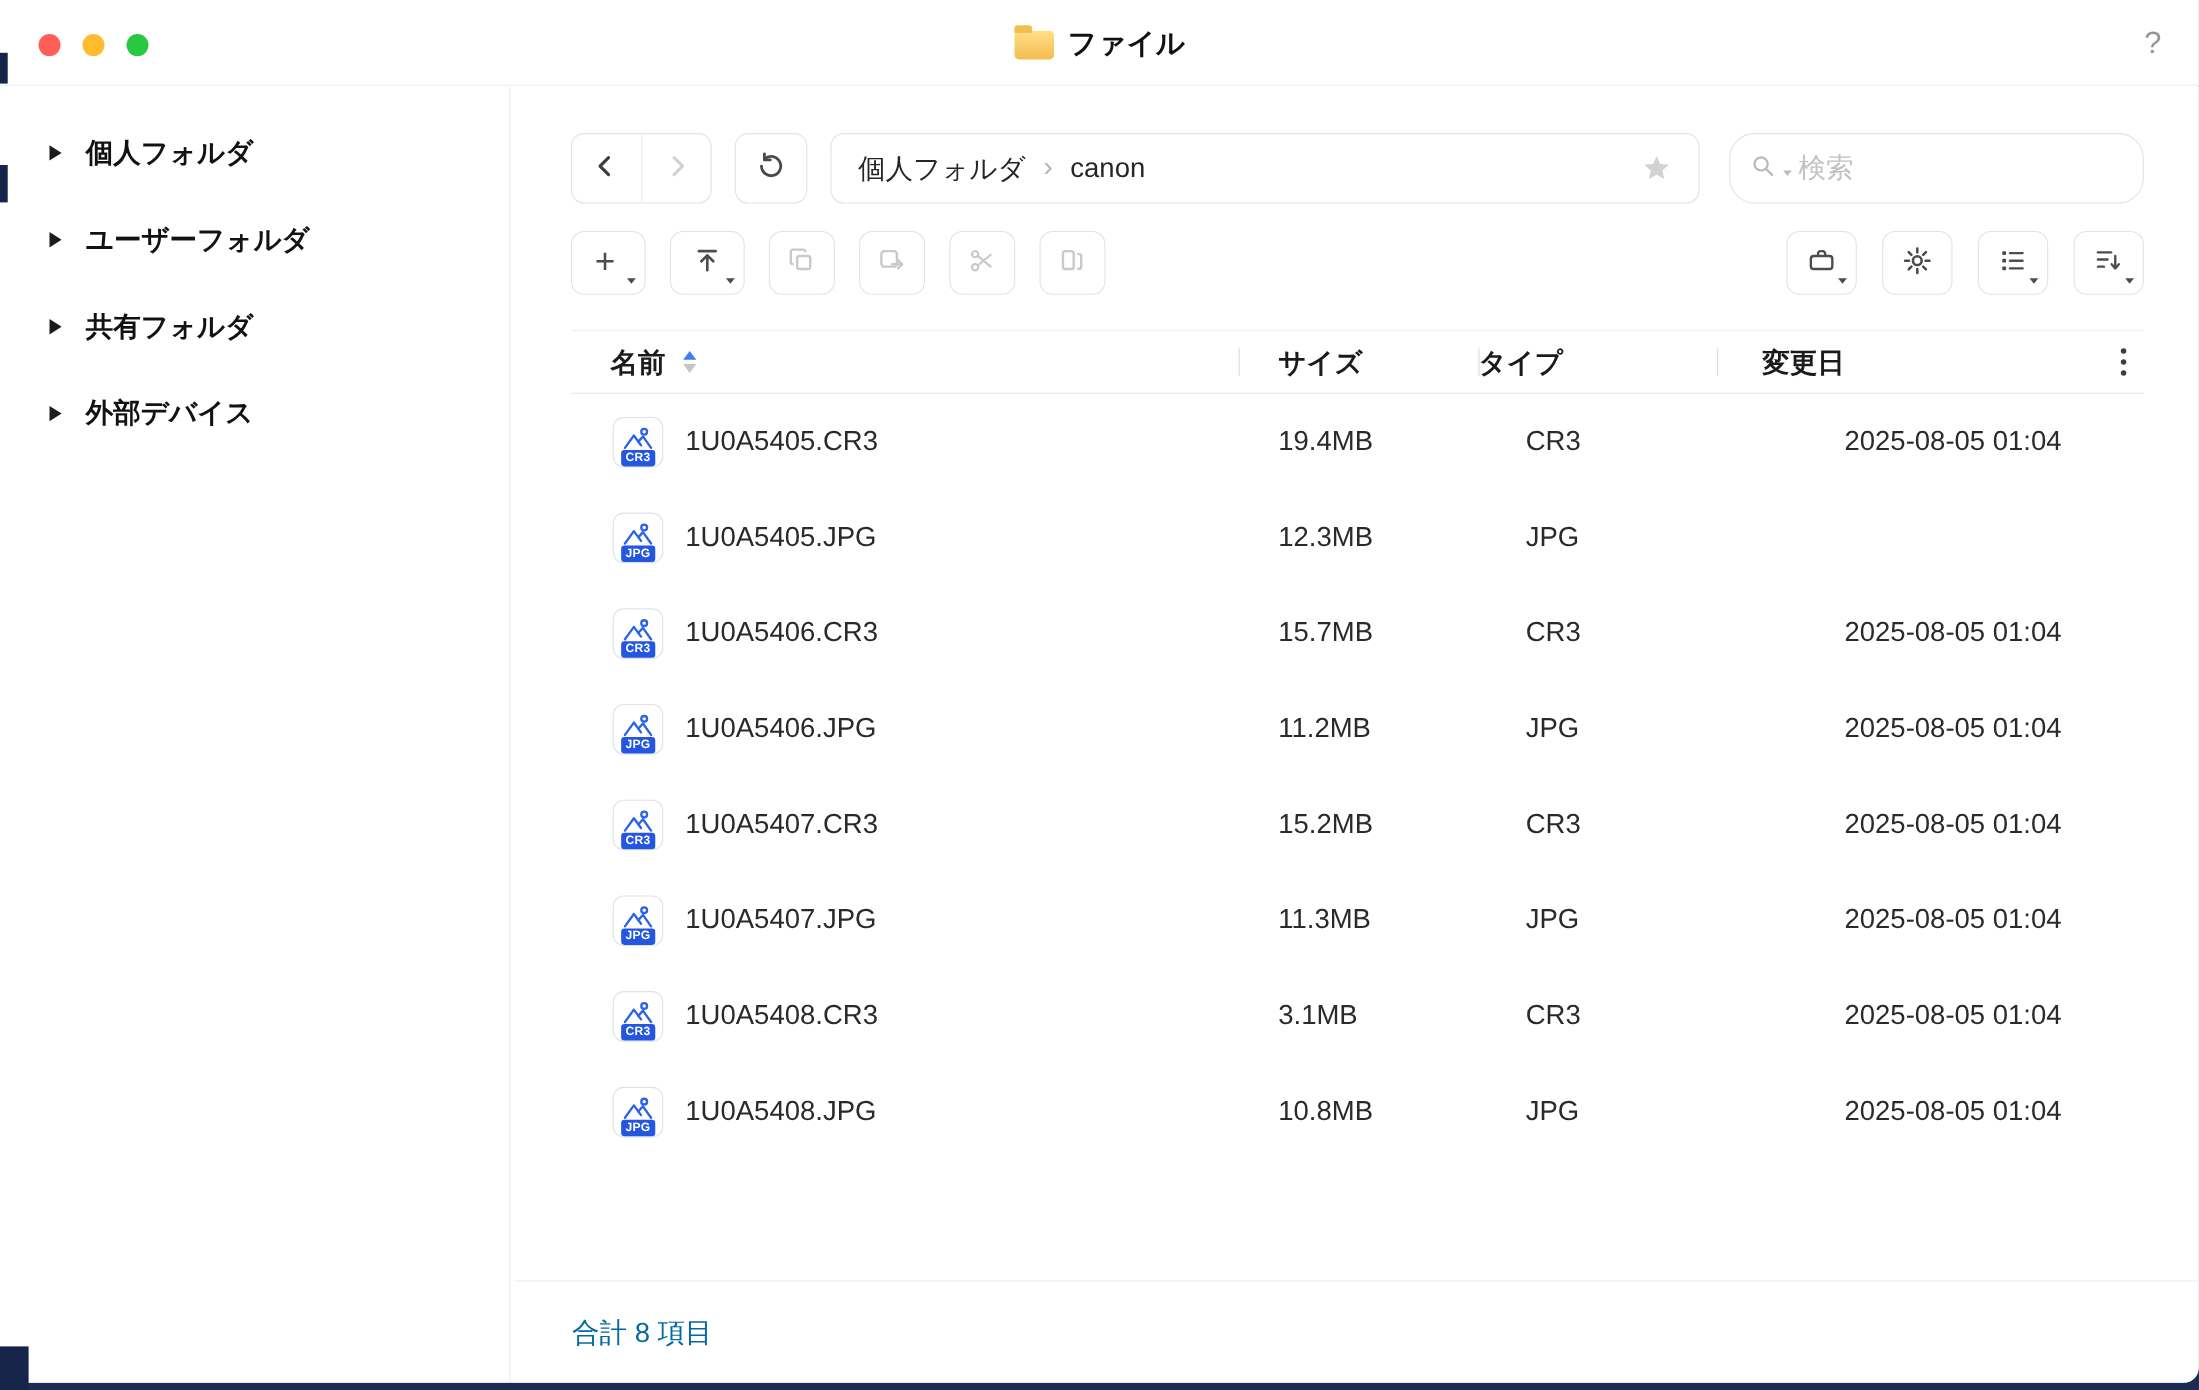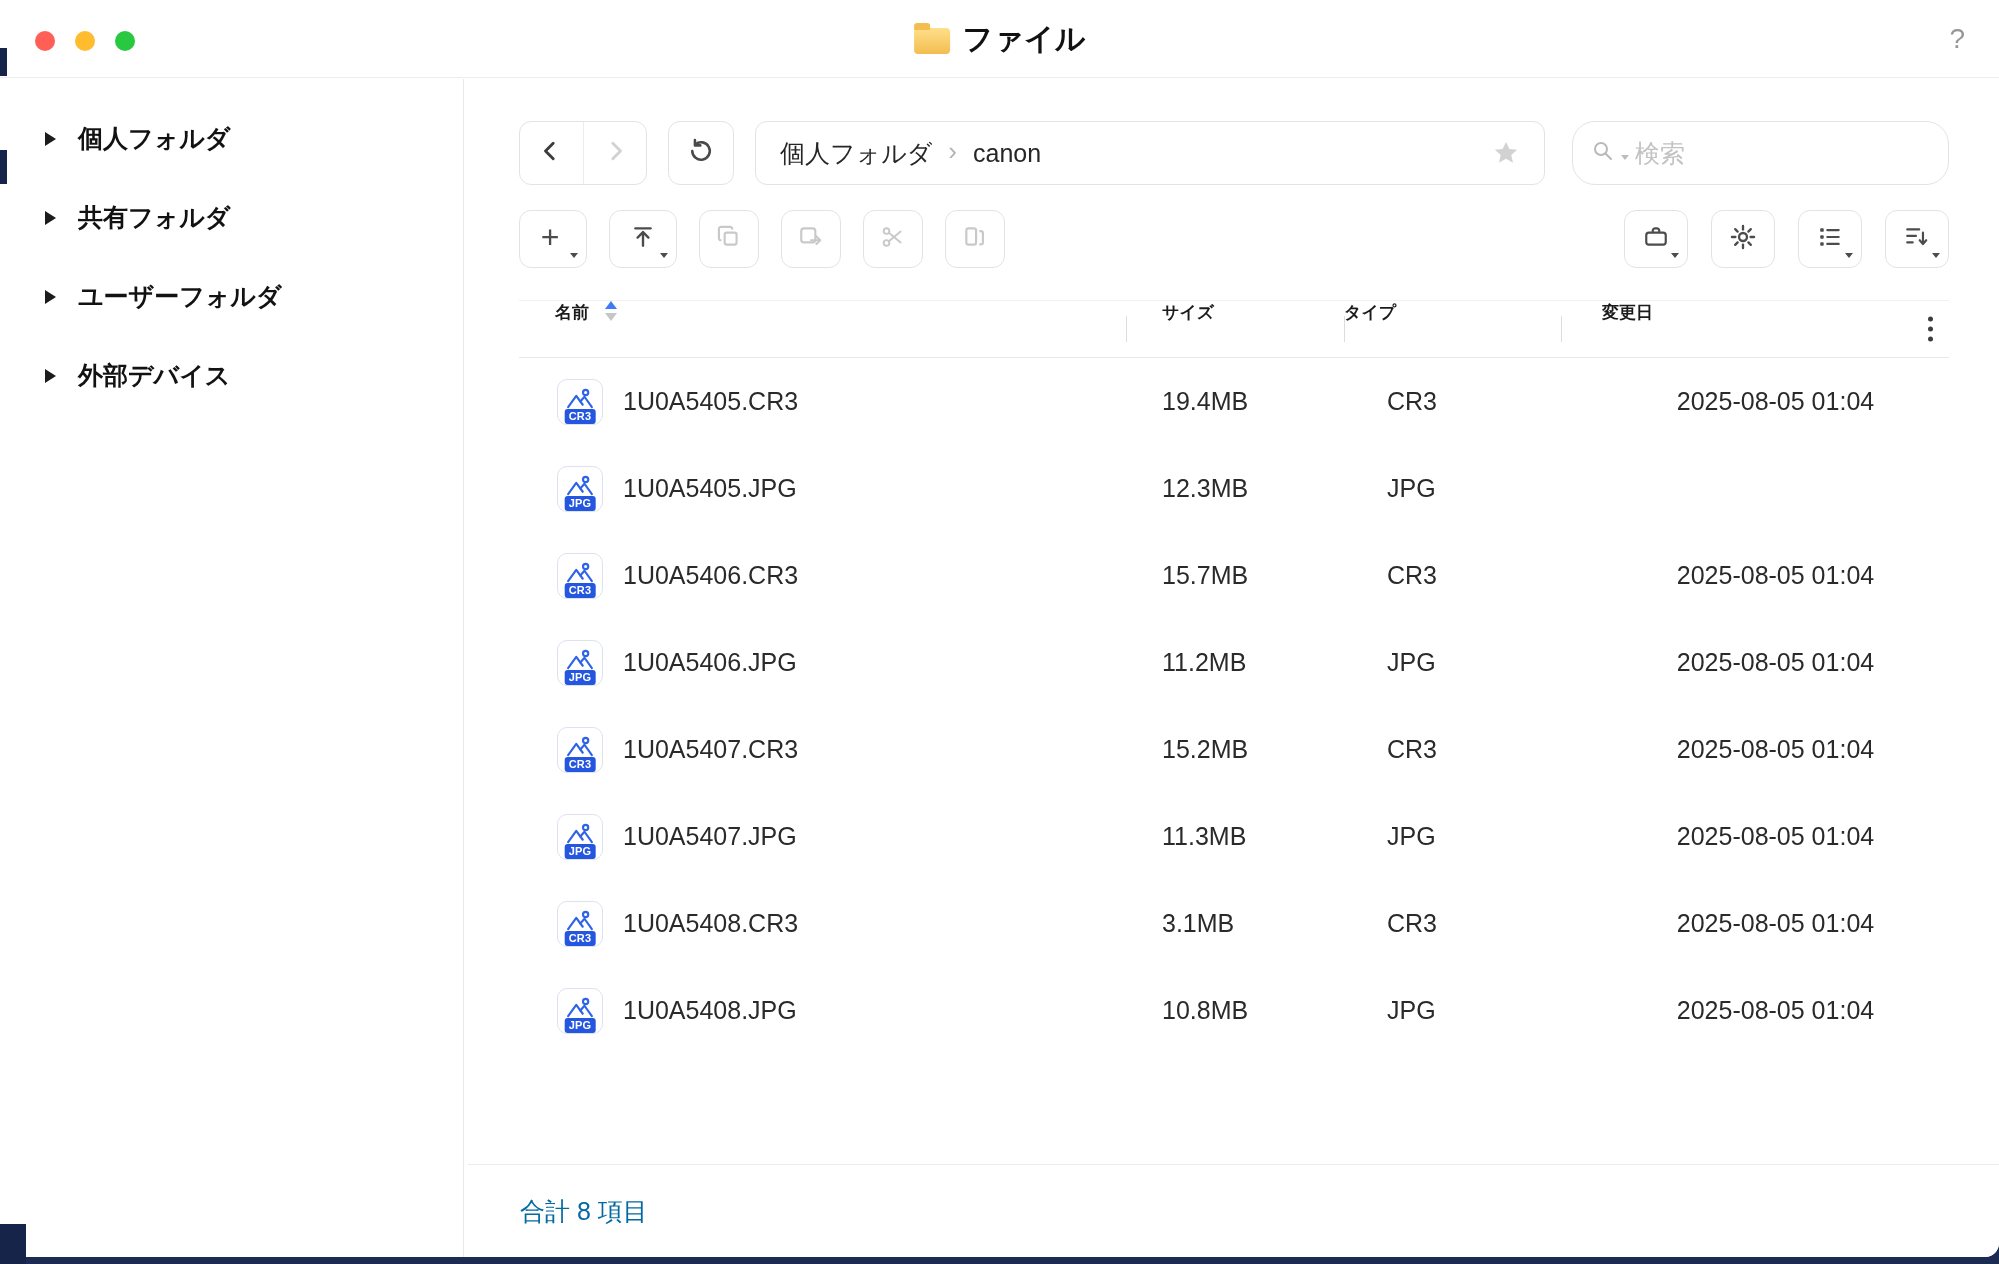--- a/index.html
+++ b/index.html
@@ -17,21 +17,21 @@
   
   .titlebar { position:absolute; left:0; top:0; right:0; height:78px; background:#fff; border-bottom:1px solid #ededed; }
   .traffic { position:absolute; left:35px; top:31px; display:flex; gap:20px; }
   .tl { width:20px; height:20px; border-radius:50%; display:block; }
   .tl.red { background:#ff5f57; }
   .tl.yellow { background:#febc2e; }
   .tl.green { background:#28c840; }
   .title-wrap { position:absolute; left:50%; top:0; height:78px; transform:translateX(-50%); display:flex; align-items:center; gap:13px; }
   .folder-glyph { position:relative; width:36px; height:26px; background:linear-gradient(180deg,#ffdf8a,#f3bd50); border-radius:4px; margin-top:4px; }
   .folder-glyph::before { content:""; position:absolute; left:0; top:-5px; width:16px; height:7px; background:#f3bd50; border-radius:3px 3px 0 0; }
-  .app-title { font-size:30px; font-weight:bold; color:#111; }
+  .app-title { font-size:26px; font-weight:bold; color:#111; }
   .help-btn { position:absolute; right:34px; top:50%; transform:translateY(-50%); font-size:28px; color:#969696; cursor:default; }
 
   
   .sidebar { position:absolute; left:0; top:79px; bottom:0; width:464px; border-right:1px solid #e9e9e9; padding-top:20px; background:#fff; }
   .side-item { height:79px; display:flex; align-items:center; padding-left:45px; gap:22px; cursor:default; }
   .tri { width:0; height:0; border-left:11px solid #1c1c1c; border-top:7px solid transparent; border-bottom:7px solid transparent; }
   .side-label { font-size:25px; font-weight:bold; color:#121212; }
 
   
   .main { position:absolute; left:465px; top:79px; right:0; bottom:0; background:#fff; }
@@ -58,21 +58,21 @@
   .tbtn { height:58px; }
   .tbtn.w68 { width:68px; }
   .tbtn.w60 { width:60px; }
   .tbtn.w64 { width:64px; }
   .tb-caret { position:absolute; right:8px; bottom:9px; width:0; height:0; border-left:4px solid transparent; border-right:4px solid transparent; border-top:5.5px solid #4c4c4c; }
   .plus-sign { font-size:32px; color:#4c4c4c; line-height:1; margin:-4px 6px 0 0; font-weight:400; }
 
   
   .table { position:absolute; left:54px; right:50px; top:221px; }
   .thead { display:grid; grid-template-columns:607px 218px 217px 1fr; height:58px; border-top:1px solid #f1f1f1; border-bottom:1px solid #e8e8e8; align-items:center; position:relative; }
-  .th { font-size:17px; font-weight:bold; color:#1b1b1b; display:flex; align-items:flex-start; height:100%; position:relative; cursor:default; }
+  .th { font-size:25px; font-weight:bold; color:#1b1b1b; display:flex; align-items:center; height:100%; position:relative; cursor:default; }
   .th.c-name { padding-left:36px; }
   .th.c-size { padding-left:36px; }
   .th.c-type { }
   .th.c-date { padding-left:41px; }
   .th.c-size::before, .th.c-type::before, .th.c-date::before { content:""; position:absolute; left:0; top:50%; transform:translateY(-50%); width:1px; height:26px; background:#dcdcdc; }
   .sort-arrows { display:flex; flex-direction:column; gap:4px; margin-left:16px; }
   .sort-up { width:0; height:0; border-left:6px solid transparent; border-right:6px solid transparent; border-bottom:8px solid #3f7bf5; }
   .sort-down { width:0; height:0; border-left:6px solid transparent; border-right:6px solid transparent; border-top:8px solid #c6c6c6; }
   .kebab { position:absolute; right:16px; top:50%; transform:translateY(-50%); display:flex; flex-direction:column; gap:5px; cursor:default; }
   .kebab i { width:5px; height:5px; border-radius:50%; background:#3d3d3d; display:block; }
@@ -114,26 +114,26 @@
 
     <aside class="sidebar">
       <div id="sidebar-list">
   <div class="side-item">
     <span class="tri"></span>
     <span class="side-label">個人フォルダ</span>
   </div>
 
   <div class="side-item">
     <span class="tri"></span>
-    <span class="side-label">共有フォルダ</span>
+    <span class="side-label">ユーザーフォルダ</span>
   </div>
 
   <div class="side-item">
     <span class="tri"></span>
-    <span class="side-label">ユーザーフォルダ</span>
+    <span class="side-label">共有フォルダ</span>
   </div>
 
   <div class="side-item">
     <span class="tri"></span>
     <span class="side-label">外部デバイス</span>
   </div>
 </div>
     </aside>
 
     <main class="main">

